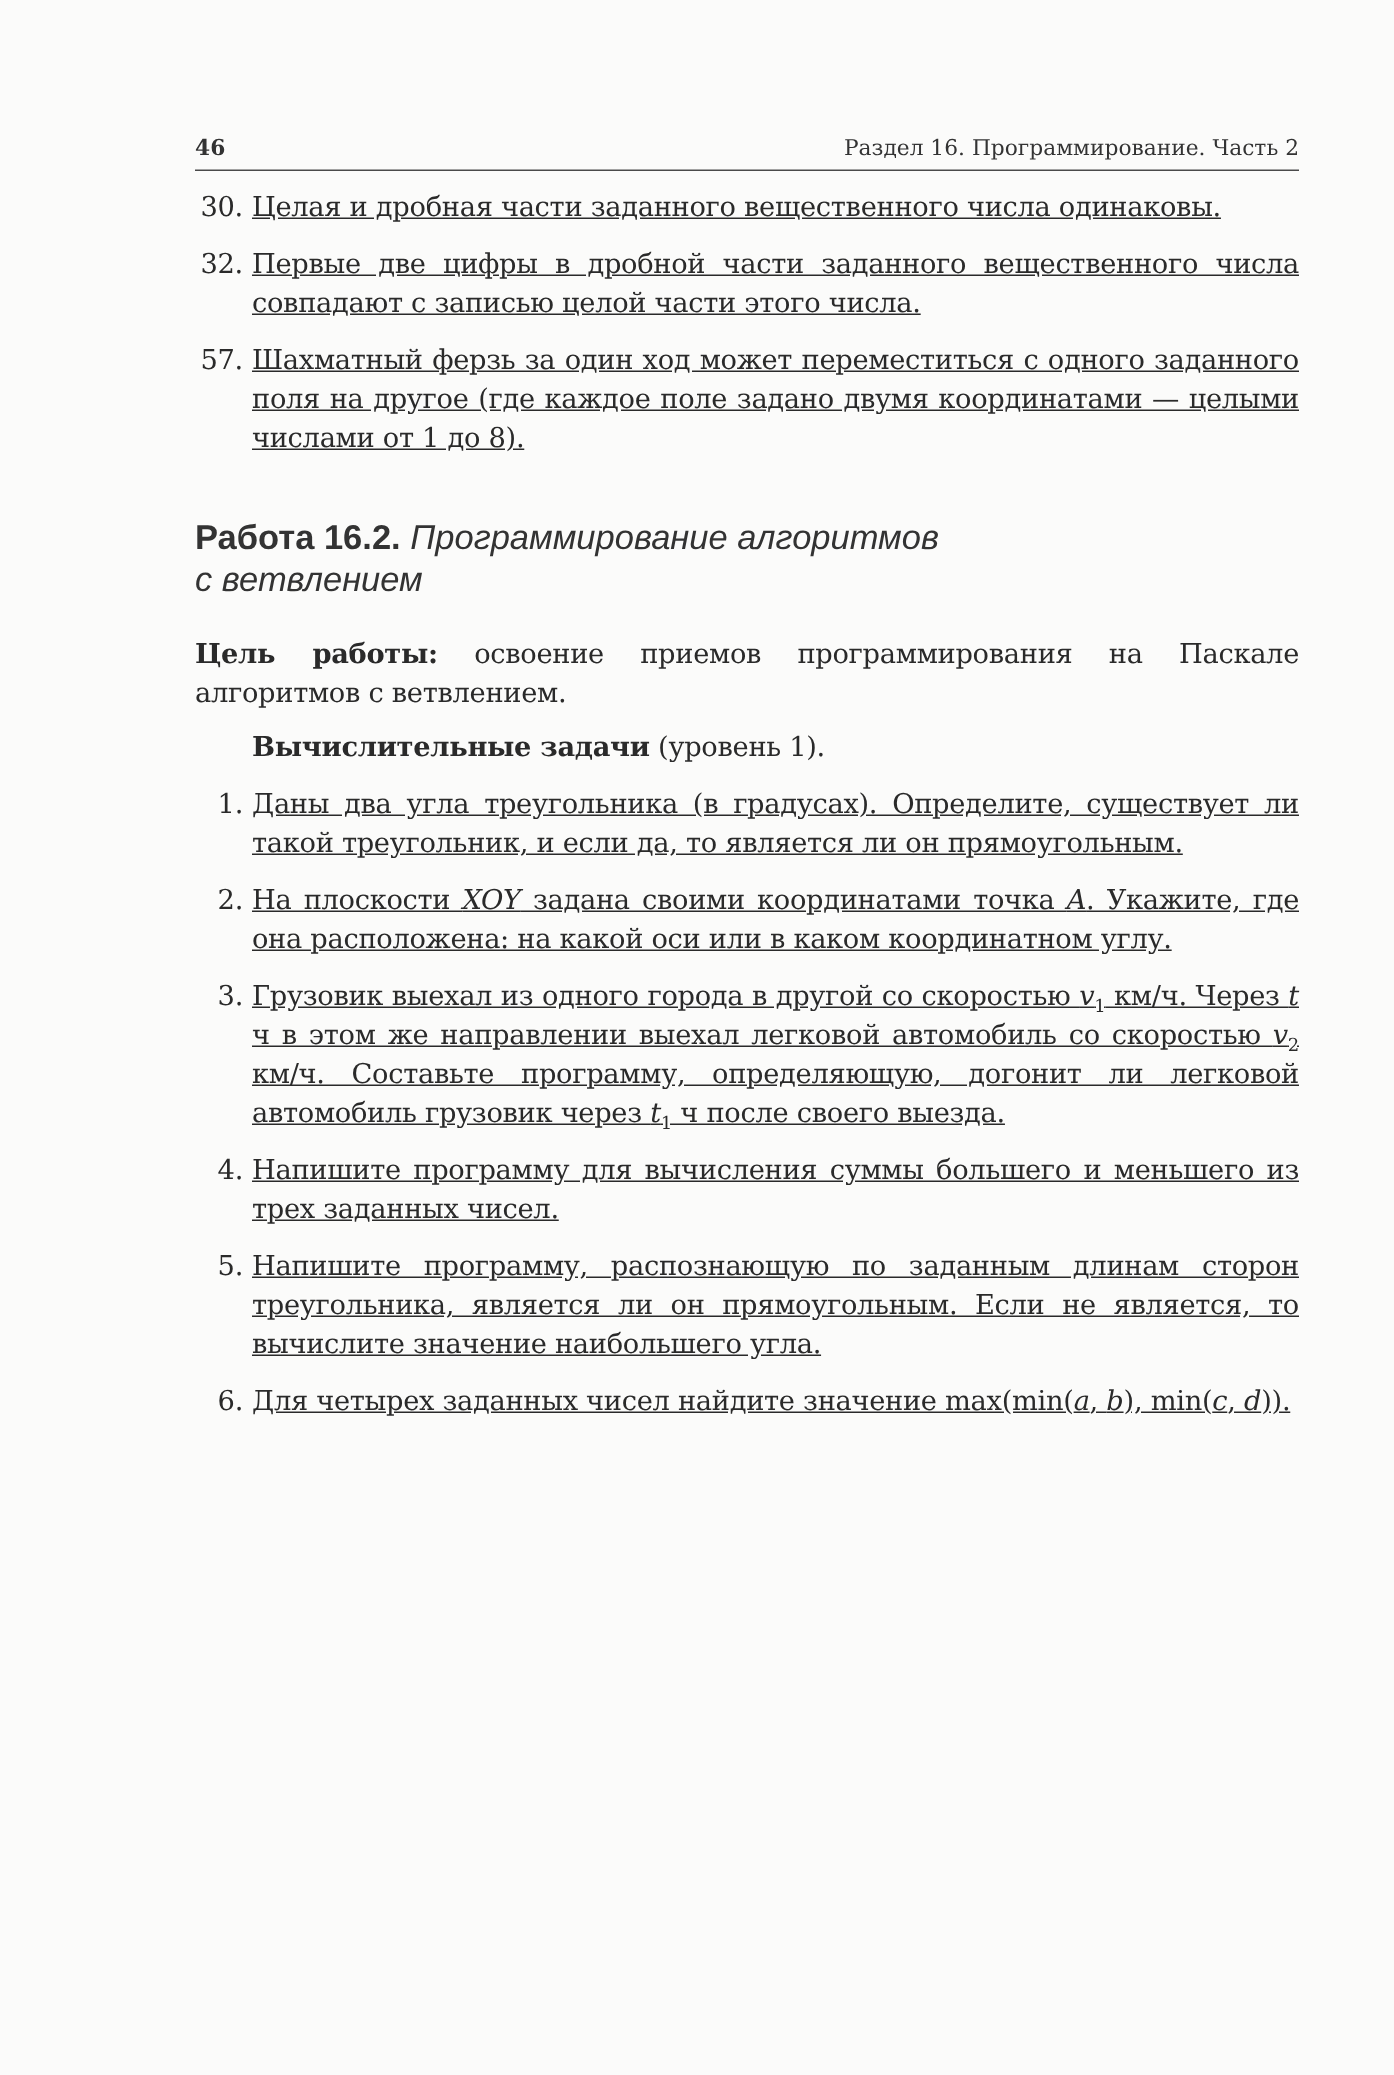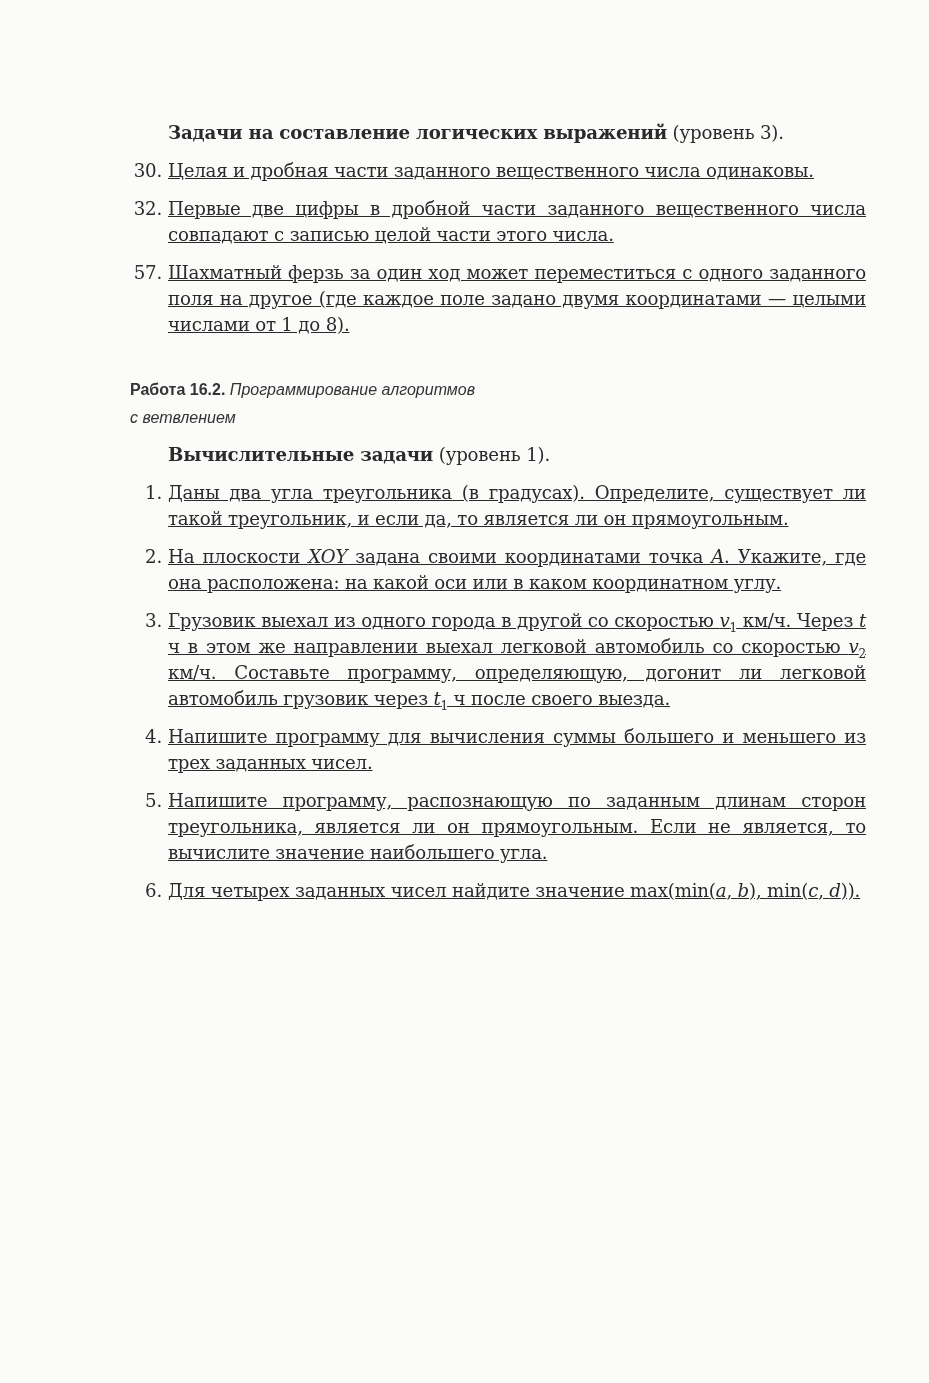--- a/index.html
+++ b/index.html
@@ -14,36 +14,39 @@
     }
     .running-head .pnum { font-weight: bold; }
     .text { font-size: 18.2px; line-height: 26px; letter-spacing: -0.2px; }
     .subhead { margin-top: 30px; padding-left: 38px; }
     .subhead b, .goal b { font-weight: bold; }
     .item { display: flex; margin-top: 12px; text-align: justify; }
     .item .num { width: 38px; flex: none; text-align: right; padding-right: 6px; box-sizing: border-box; margin-left: -8px; width: 46px;}
     .item .body { flex: 1; text-decoration: underline; }
     .section-title {
       margin-top: 38px; font-family: "Liberation Sans", "DejaVu Sans", sans-serif;
-      font-size: 16px; line-height: 28px; color: #333;
+      font-size: 23px; line-height: 28px; color: #333;
     }
     .section-title .lab { font-weight: bold; }
     .section-title .it { font-style: italic; }
     .goal { margin-top: 24px; text-align: justify; }
     .subhead2 { margin-top: 10px; padding-left: 38px; }
     i.m { font-style: italic; }
     sub { font-size: 12px; line-height: 0; }
   </style>
 </head>
 <body>
 
 <div class="page">
+  <div class="running-head">
+    <span class="pnum">46</span>
+    <span>Раздел 16. Программирование. Часть 2</span>
+  </div>
 
   <div class="text">
-    <div class="subhead"><b>Задачи на составление логических выражений</b><span> (уровень 3).</span></div>
 
     <div class="item">
         <span class="num">30.</span>
         <span class="body">Целая и дробная части заданного вещественного числа одинаковы.</span>
       </div>
     <div class="item">
         <span class="num">32.</span>
         <span class="body">Первые две цифры в дробной части заданного вещественного числа совпадают с записью целой части этого числа.</span>
       </div>
     <div class="item">
@@ -51,20 +54,21 @@
         <span class="body">Шахматный ферзь за один ход может переместиться с одного заданного поля на другое (где каждое поле задано двумя координатами — целыми числами от 1 до 8).</span>
       </div>
   </div>
 
   <div class="section-title">
     <span class="lab">Работа 16.2.</span><span class="it"> Программирование алгоритмов</span><br>
     <span class="it">с ветвлением</span>
   </div>
 
   <div class="text">
+    <div class="goal"><b>Цель работы:</b><span> освоение приемов программирования на Паскале алгоритмов с ветвлением.</span></div>
 
     <div class="subhead2"><b>Вычислительные задачи</b><span> (уровень 1).</span></div>
 
     <div class="item">
         <span class="num">1.</span>
         <span class="body">Даны два угла треугольника (в градусах). Определите, существует ли такой треугольник, и если да, то является ли он прямоугольным.</span>
       </div>
     <div class="item">
         <span class="num">2.</span>
         <span class="body"><span>На плоскости </span><i class="m">XOY</i><span> задана своими координатами точка </span><i class="m">A</i><span>. Укажите, где она расположена: на какой оси или в каком координатном углу.</span></span>

